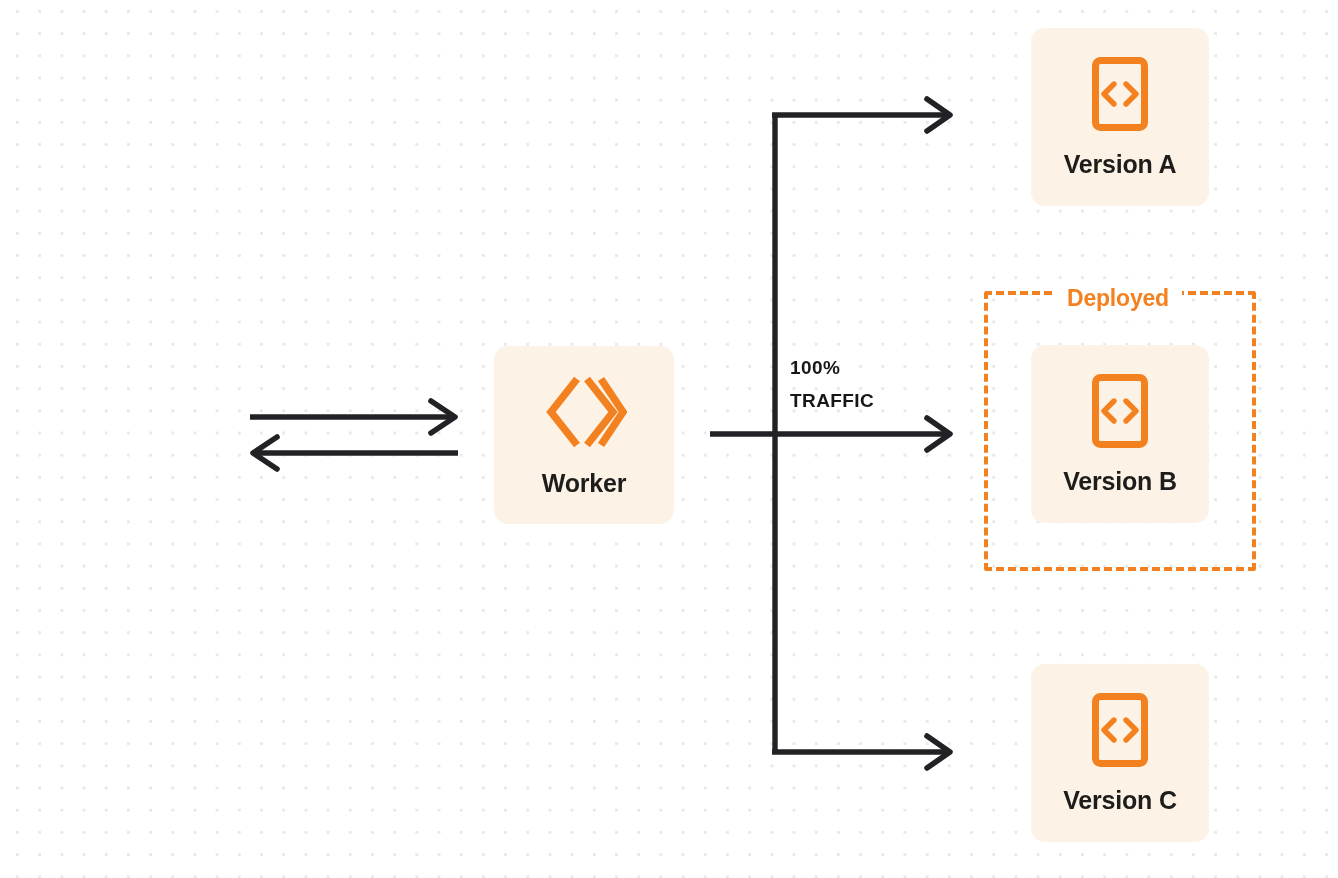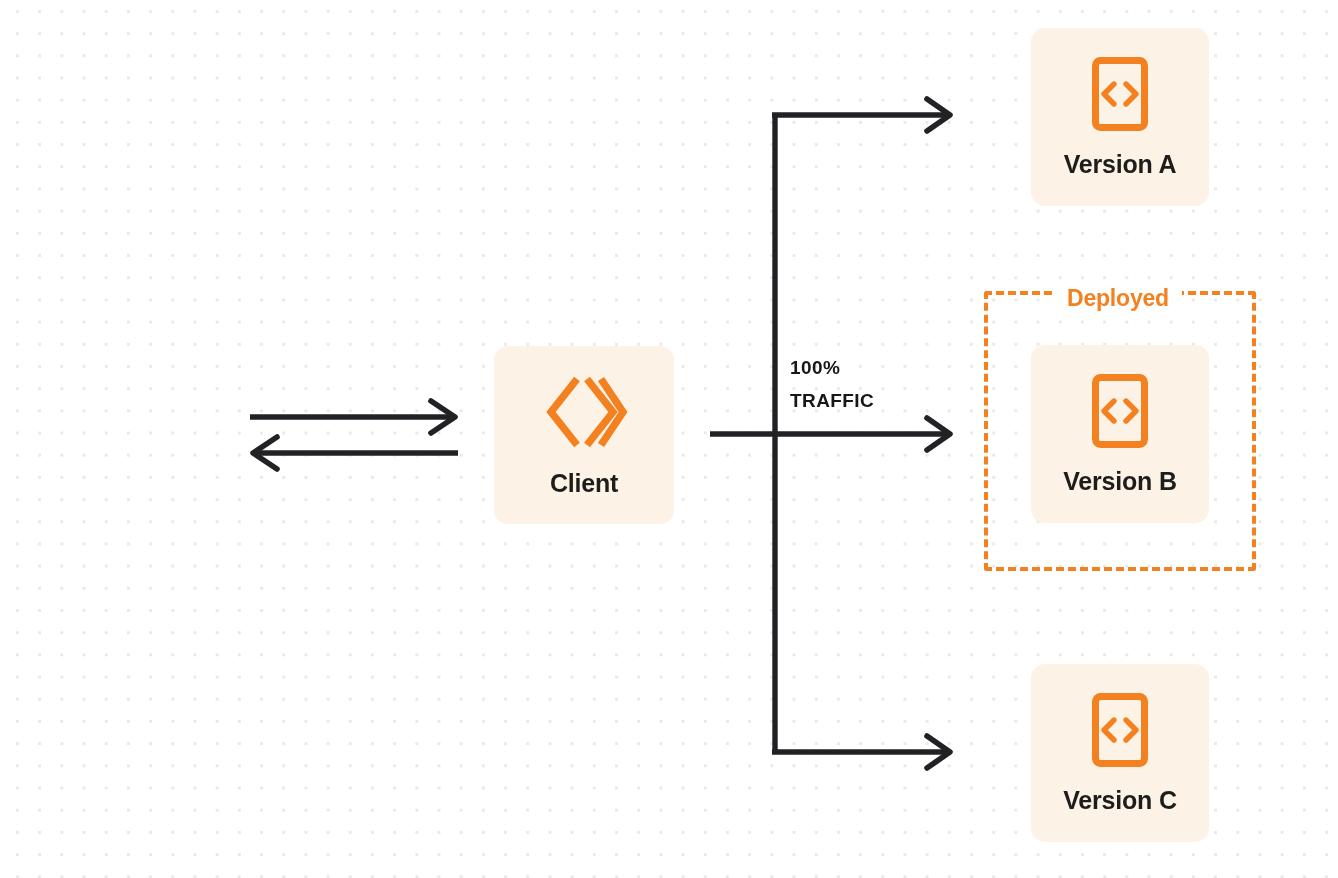--- a/index.html
+++ b/index.html
@@ -159,21 +159,21 @@
   <div class="node node-orange" style="left:494px; top:346px; width:180px; height:178px;">
     <span class="node-icon icon-gap">
       <svg width="86" height="78" viewBox="0 0 86 78" xmlns="http://www.w3.org/2000/svg" aria-hidden="true">
         <g fill="none" stroke="#f48120" stroke-width="7.4" stroke-linejoin="miter" stroke-linecap="butt">
           <path d="M 36 6 L 10 39 L 36 72"></path>
           <path d="M 46 6 L 72 39 L 46 72"></path>
           <path d="M 60 6 L 82 39 L 60 72"></path>
         </g>
       </svg>
     </span>
-    <span class="node-label label-md">Client</span>
+    <span class="node-label label-md">Worker</span>
   </div>
 
   <div class="node node-orange" style="left:1031px; top:28px; width:178px; height:178px;">
     <span class="node-icon icon-gap">
       <svg width="58" height="76" viewBox="0 0 58 76" xmlns="http://www.w3.org/2000/svg" aria-hidden="true">
         <rect x="4.5" y="4.5" width="49" height="67" rx="5" ry="5" fill="none" stroke="#f48120" stroke-width="7"></rect>
         <path d="M 23 28 L 13 38 L 23 48" fill="none" stroke="#f48120" stroke-width="5.4" stroke-linecap="round" stroke-linejoin="round"></path>
         <path d="M 35 28 L 45 38 L 35 48" fill="none" stroke="#f48120" stroke-width="5.4" stroke-linecap="round" stroke-linejoin="round"></path>
       </svg>
     </span>

